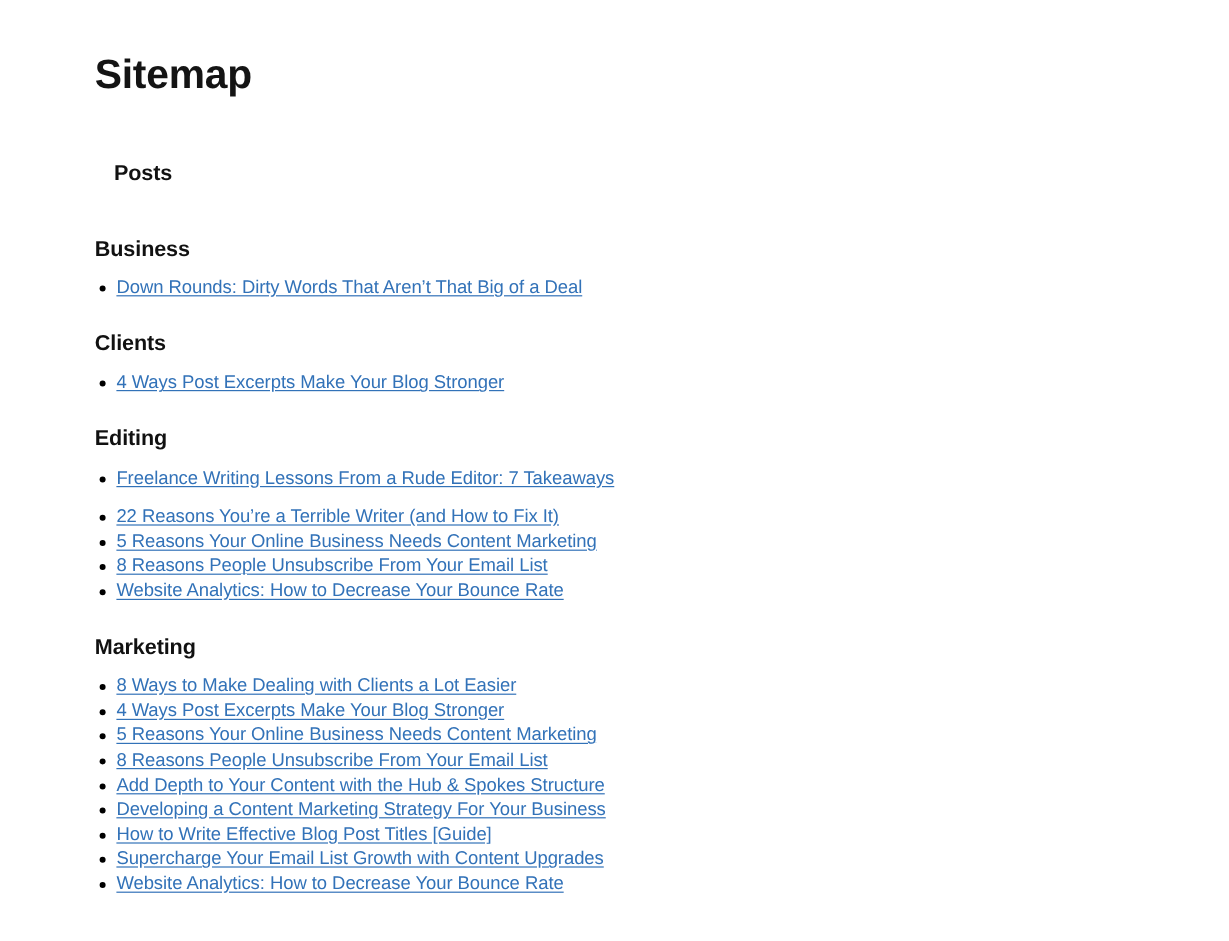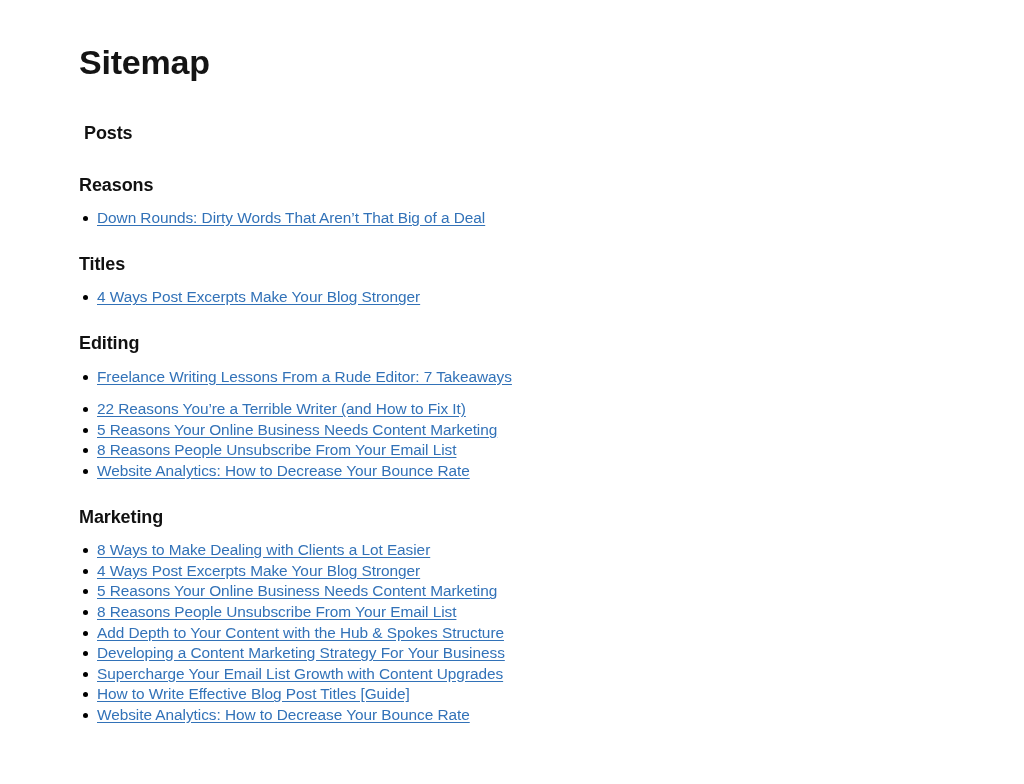--- a/index.html
+++ b/index.html
@@ -33,21 +33,21 @@
     color: #141414;
     letter-spacing: -0.2px;
     margin: 0;
     padding-top: 43px;
     line-height: 1.15;
   }
   .section-title {
     font-size: 18px;
     font-weight: 700;
     color: #111111;
-    margin: 5px;
+    margin: 16px;
     padding-top: 36px;
     line-height: 1.2;
     letter-spacing: -0.1px;
   }
   .cat-title {
     font-size: 18px;
     font-weight: 700;
     color: #111111;
     margin: 0;
     padding-top: 25px;
@@ -89,28 +89,28 @@
 </head>
 <body>
 
 <div class="page">
   <div class="content">
 
     <h1 class="page-title">Sitemap</h1>
 
     <h2 class="section-title">Posts</h2>
 
-    <h3 class="cat-title">Reasons</h3>
+    <h3 class="cat-title">Business</h3>
     <ul class="link-list">
       <li>
         <a href="#">Down Rounds: Dirty Words That Aren’t That Big of a Deal</a>
       </li>
     </ul>
 
-    <h3 class="cat-title">Titles</h3>
+    <h3 class="cat-title">Clients</h3>
     <ul class="link-list">
       <li>
         <a href="#">4 Ways Post Excerpts Make Your Blog Stronger</a>
       </li>
     </ul>
 
     <h3 class="cat-title">Editing</h3>
     <ul class="link-list">
       <li>
         <a href="#">Freelance Writing Lessons From a Rude Editor: 7 Takeaways</a>
@@ -146,24 +146,24 @@
       <li>
         <a href="#">8 Reasons People Unsubscribe From Your Email List</a>
       </li>
       <li>
         <a href="#">Add Depth to Your Content with the Hub &amp; Spokes Structure</a>
       </li>
       <li>
         <a href="#">Developing a Content Marketing Strategy For Your Business</a>
       </li>
       <li>
-        <a href="#">Supercharge Your Email List Growth with Content Upgrades</a>
+        <a href="#">How to Write Effective Blog Post Titles [Guide]</a>
       </li>
       <li>
-        <a href="#">How to Write Effective Blog Post Titles [Guide]</a>
+        <a href="#">Supercharge Your Email List Growth with Content Upgrades</a>
       </li>
       <li class="clipped-row">
         <a href="#">Website Analytics: How to Decrease Your Bounce Rate</a>
       </li>
     </ul>
 
   </div>
 </div>
 
 </body></html>

